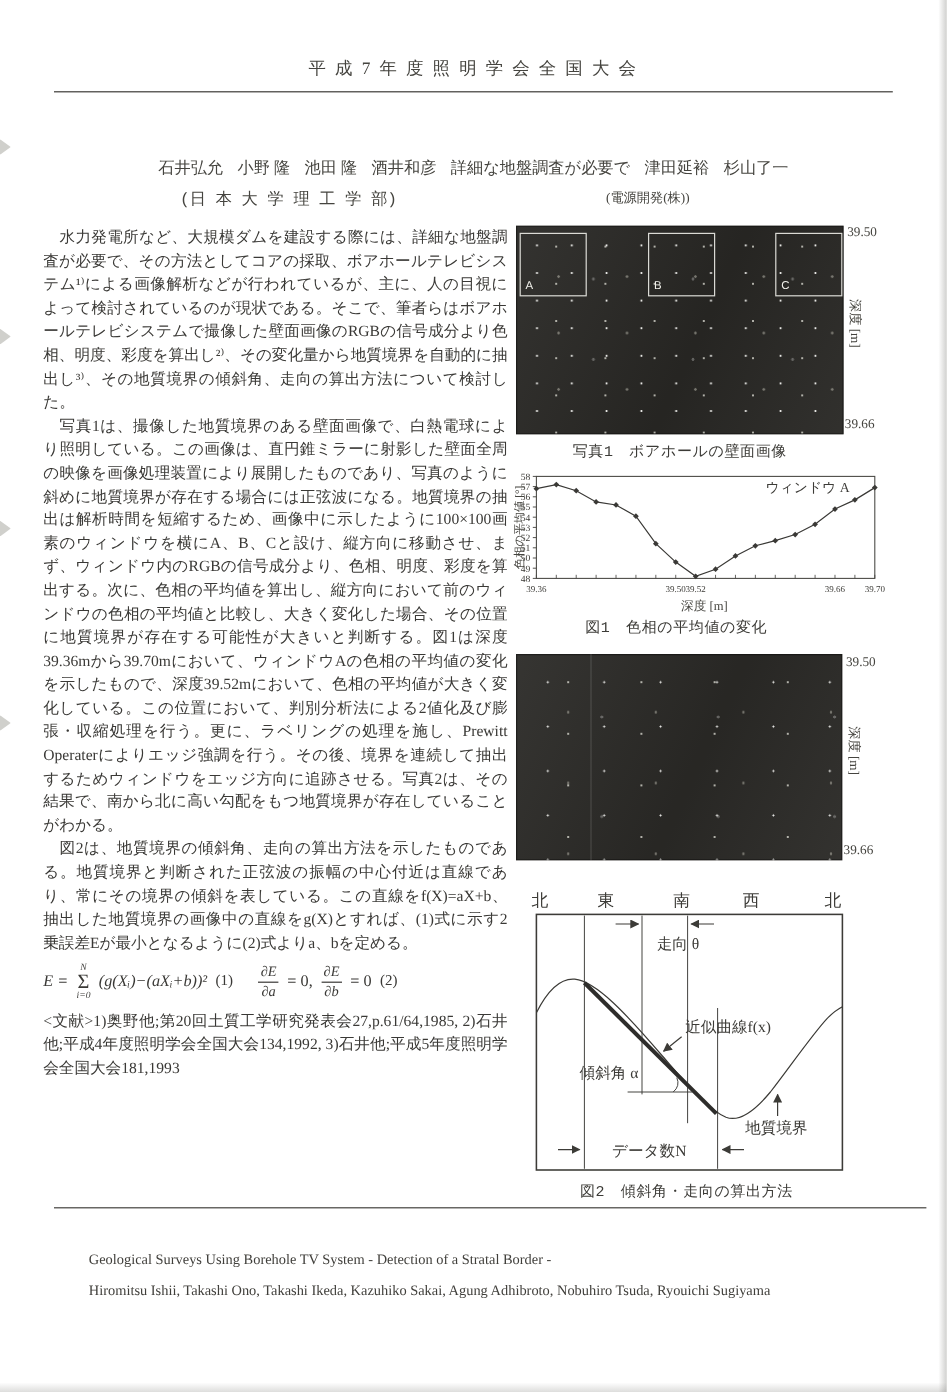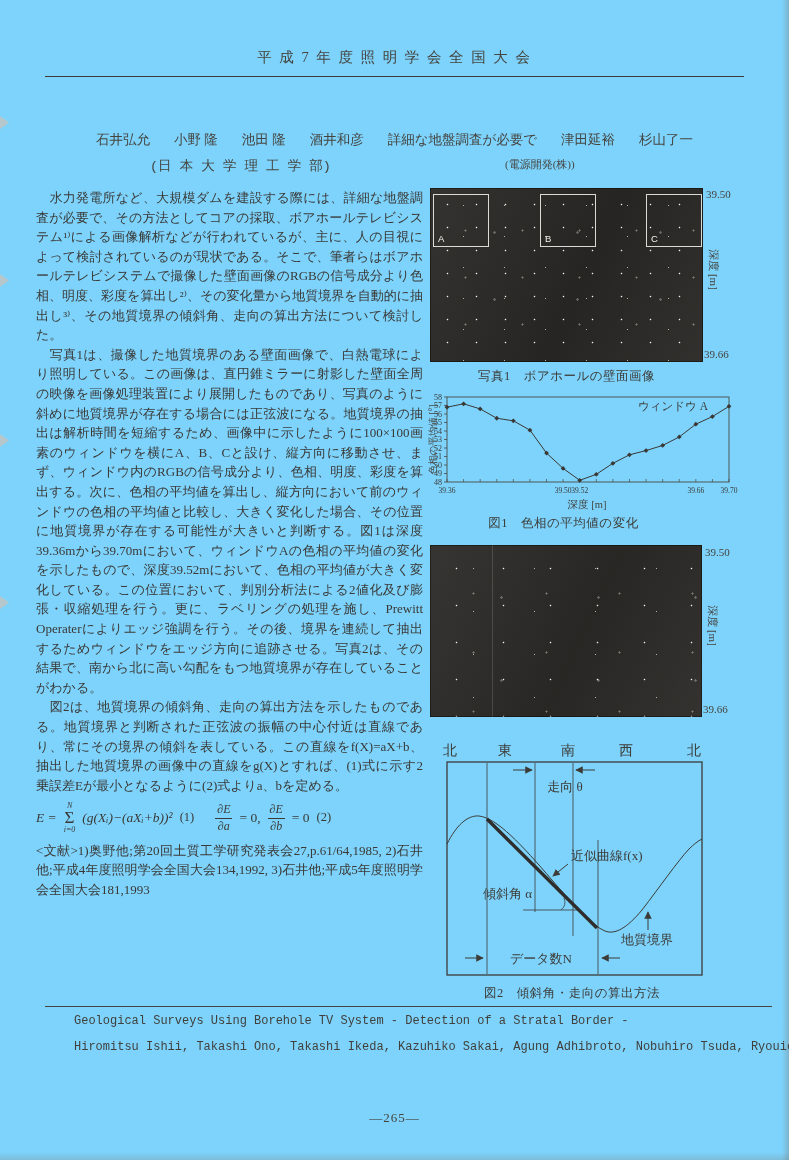--- a/index.html
+++ b/index.html
@@ -1,26 +1,26 @@
 <!DOCTYPE html>
 <html><head>
 <meta charset="utf-8">
 <style>
   html,body{margin:0;padding:0;}
   body{background:#d6d6d2;font-family:"Liberation Serif","DejaVu Serif",serif;color:#2e2d2b;}
-  .page{position:relative;width:789px;height:1160px;background:#7dd3fc;overflow:hidden;margin:0 auto;}
+  .page{position:relative;width:789px;height:1160px;background:#ffffff;overflow:hidden;margin:0 auto;}
   .edge-right{position:absolute;right:0;top:0;width:7px;height:100%;background:linear-gradient(to right,rgba(0,0,0,0),rgba(120,120,115,.35));}
   .edge-bottom{position:absolute;left:0;bottom:0;width:100%;height:8px;background:linear-gradient(to bottom,rgba(0,0,0,0),rgba(120,120,115,.25));}
   .binding-mark{position:absolute;left:0;width:9px;height:13px;background:#c4c4bf;clip-path:polygon(0 0,100% 50%,0 100%);opacity:.8;}
 
   .conf-header{position:absolute;top:48px;left:0;width:100%;text-align:center;font-size:14.5px;letter-spacing:2px;color:#45443f;}
   .header-rule{position:absolute;top:76px;left:45px;width:699px;height:1.4px;background:#3c3b37;}
   .paper-title{position:absolute;top:92px;left:0;width:100%;text-align:center;font-size:19px;letter-spacing:.5px;color:#35342f;}
 
-  .authors-row{position:absolute;top:131px;left:0;width:100%;display:flex;justify-content:center;gap:24px;font-size:13.5px;color:#45443f;}
+  .authors-row{position:absolute;top:131px;left:0;width:100%;display:flex;justify-content:center;gap:12px;font-size:13.5px;color:#45443f;}
   .authors-row span{white-space:nowrap;}
   .affil-1{position:absolute;top:157px;left:150px;font-size:13.5px;color:#45443f;font-family:Liberation Mono, monospace;}
   .affil-2{position:absolute;top:157px;left:505px;font-size:11px;color:#45443f;}
 
   .body-col{position:absolute;left:36px;top:188px;width:387px;font-size:13px;line-height:19.6px;text-align:justify;color:#3a3936;}
   .para{margin:0;text-indent:1.05em;}
   .refs-para{margin:0;text-indent:0;}
 
   .equation{display:flex;align-items:center;gap:7px;margin:7px 0 7px 0;font-size:13.5px;text-indent:0;color:#3a3936;}
   .sigma-wrap{display:inline-flex;flex-direction:column;align-items:center;line-height:1;}
@@ -43,28 +43,28 @@
     background-position:3px 5px,13px 2px,7px 19px,23px 11px,0 0;
     box-shadow:inset 0 0 0 1px rgba(0,0,0,.4);}
   .photo.dim{background-color:#2b2a27;
     background-size:47px 37px,61px 43px,73px 59px,97px 83px,100% 100%;}
   .pwin{position:absolute;border:1.2px solid rgba(250,250,245,.85);width:54px;height:51px;top:6px;}
   .pwin .wlabel{position:absolute;left:4px;bottom:2px;color:#f2f2ec;font-size:9.5px;font-family:"Liberation Sans","DejaVu Sans",sans-serif;}
   .trace-line{position:absolute;top:0;left:62px;width:1px;height:100%;background:rgba(255,255,250,.14);}
 
   .depth-top,.depth-bottom{position:absolute;font-size:11px;color:#45443f;}
   .depth-axis{position:absolute;width:64px;text-align:center;font-size:11px;color:#45443f;transform:rotate(90deg);white-space:nowrap;}
-  .fig-caption{position:absolute;text-align:center;font-size:12.5px;color:#3c3b37;letter-spacing:.5px;}
+  .fig-caption{position:absolute;text-align:center;font-size:12.5px;color:#3c3b37;letter-spacing:.5px;font-family:Liberation Mono, monospace;}
 
   .fig1-ylabel{position:absolute;left:352px;top:433px;width:162px;text-align:center;font-size:9.5px;color:#45443f;transform:rotate(-90deg);}
   .fig1-xlabel{position:absolute;left:437px;top:498px;width:300px;text-align:center;font-size:10.5px;color:#45443f;}
   svg text{font-family:"Liberation Serif","DejaVu Serif",serif;fill:#3c3b37;}
 
   .footer-rule{position:absolute;top:1006px;left:45px;width:727px;height:1.2px;background:#44433f;}
-  .footer-en{position:absolute;left:74px;font-family:Liberation Mono, monospace;font-size:12px;color:#403f3b;white-space:nowrap;}
+  .footer-en{position:absolute;left:74px;font-family:Liberation Serif, serif;font-size:12px;color:#403f3b;white-space:nowrap;margin-top:28px;}
   .page-number{position:absolute;top:1110px;left:0;width:100%;text-align:center;font-size:13px;color:#45443f;letter-spacing:1px;}
 </style>
 </head>
 <body>
 
 <div class="page">
   <div class="edge-right"></div>
   <div class="edge-bottom"></div>
   <div class="binding-mark" style="top:116px"></div>
   <div class="binding-mark" style="top:274px"></div>
@@ -251,14 +251,13 @@
 
     <text x="104" y="223" font-size="13" text-anchor="middle">データ数N</text>
     <line x1="28" y1="218" x2="46" y2="218" stroke="#3c3b37" stroke-width="1" marker-end="url(#arr)"></line>
     <line x1="183" y1="218" x2="165" y2="218" stroke="#3c3b37" stroke-width="1" marker-end="url(#arr)"></line>
   </svg>
   <div class="fig-caption" style="left:437px;top:985px;width:270px">図2　傾斜角・走向の算出方法</div>
 
   <div class="footer-rule"></div>
   <div class="footer-en" style="top:1014px">Geological Surveys Using Borehole TV System - Detection of a Stratal Border -</div>
   <div class="footer-en" style="top:1040px">Hiromitsu Ishii, Takashi Ono, Takashi Ikeda, Kazuhiko Sakai, Agung Adhibroto, Nobuhiro Tsuda, Ryouichi Sugiyama</div>
-  <div class="page-number">—265—</div>
 </div>
 
 </body></html>

